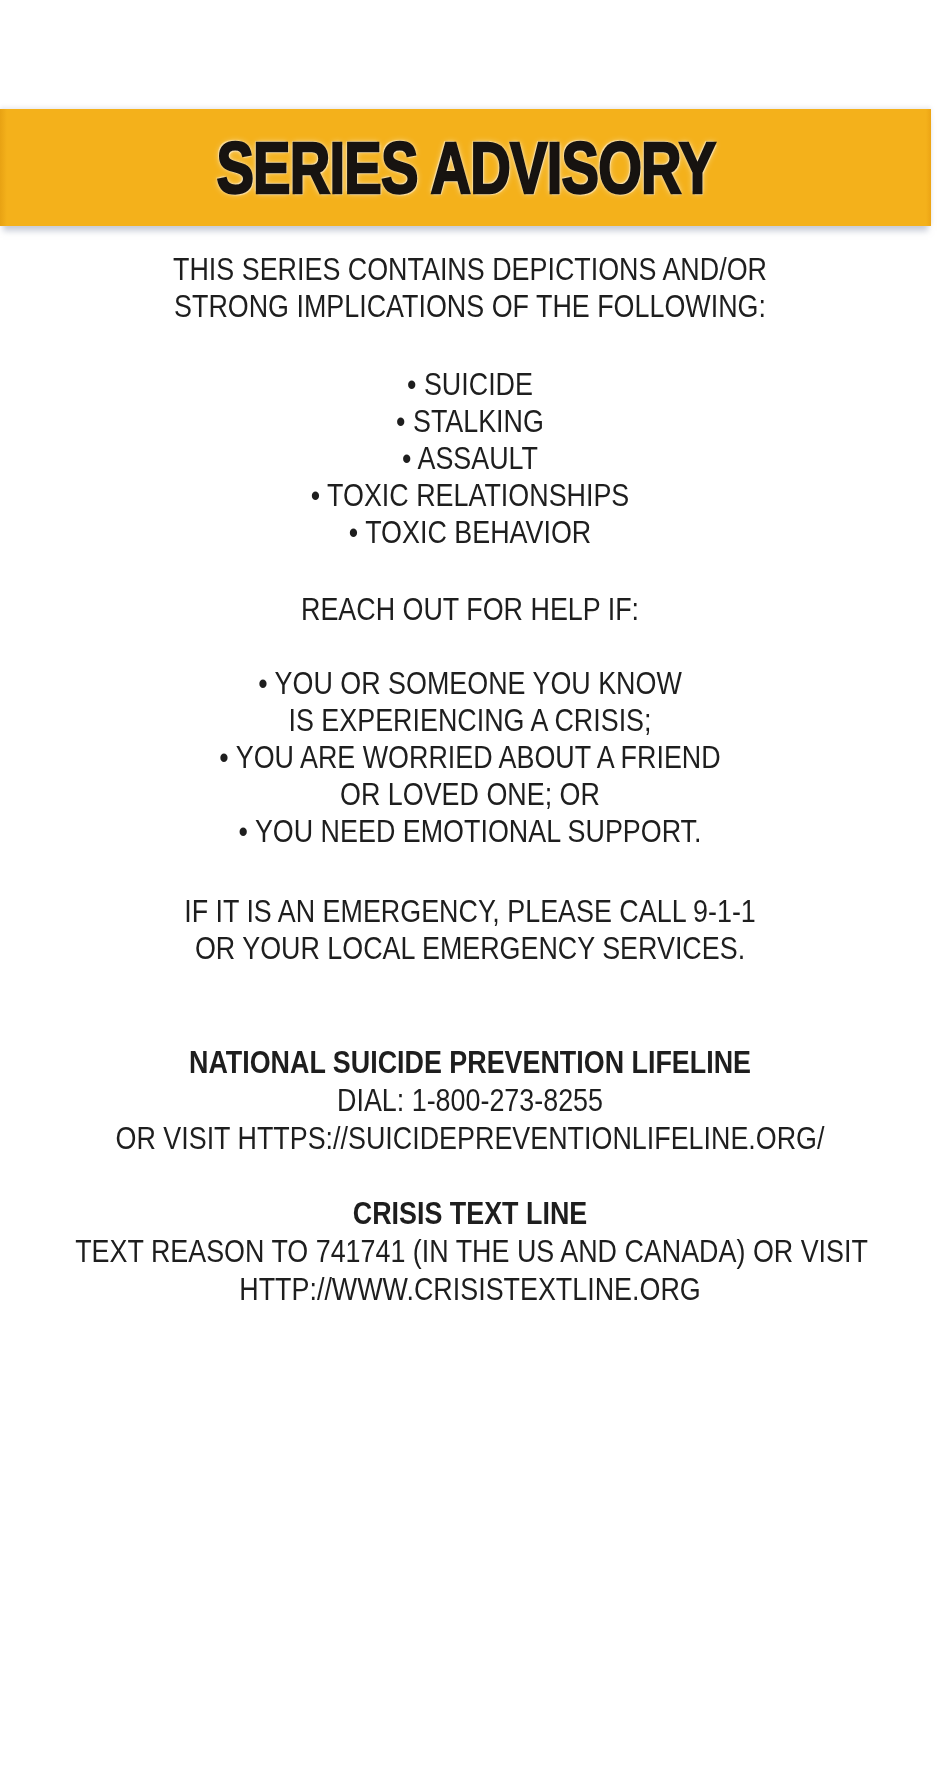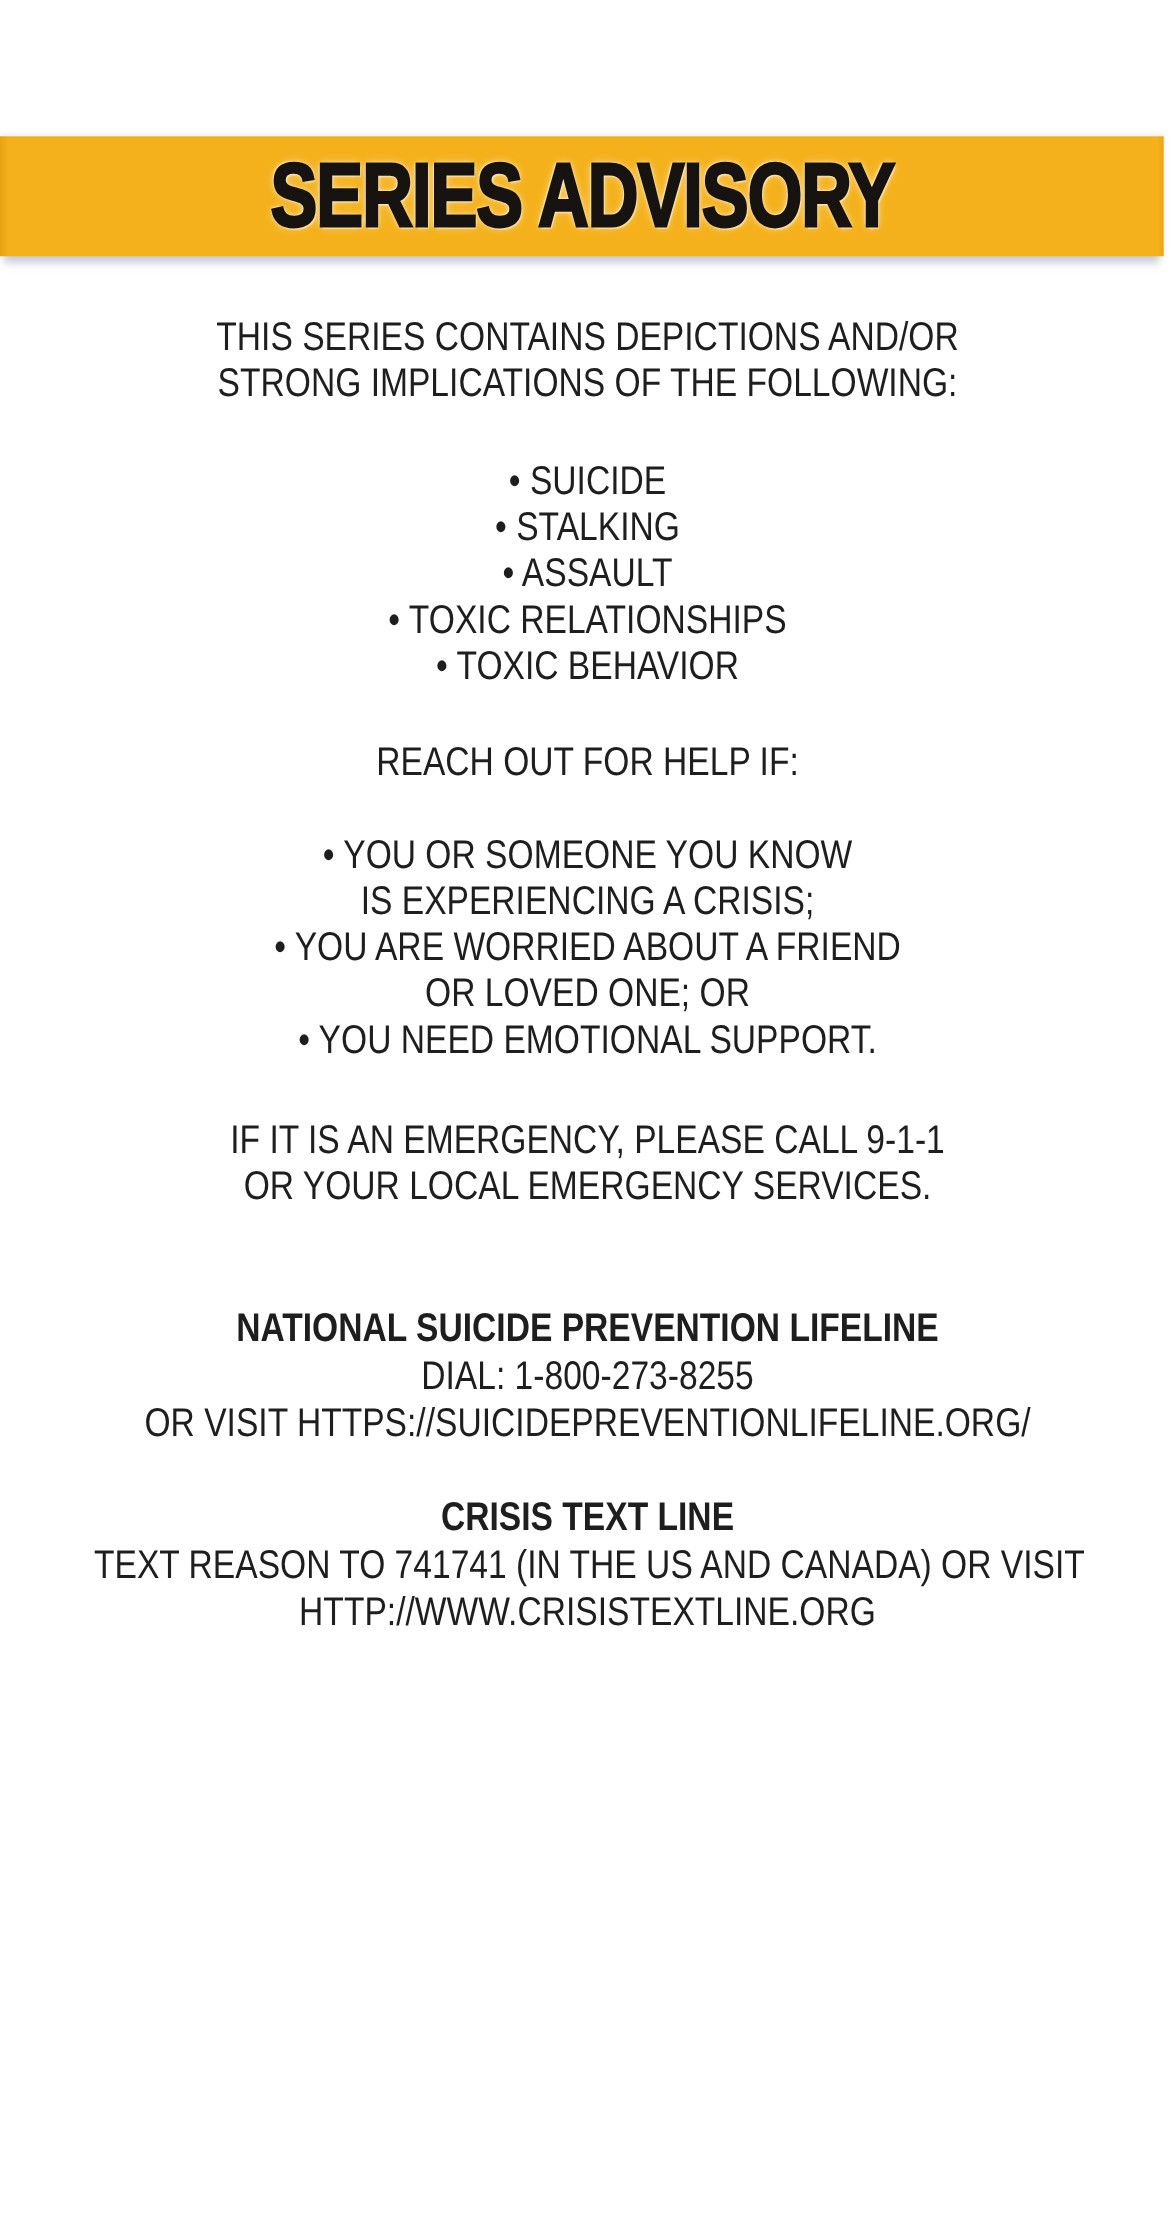--- a/index.html
+++ b/index.html
@@ -15,21 +15,21 @@
     overflow: hidden;
     font-family: "Liberation Sans", sans-serif;
   }
 
   
   .banner {
     position: absolute;
     top: 109px;
     left: 0;
     width: 931px;
-    height: 96px;
+    height: 117px;
     background: linear-gradient(90deg,
                 #e8a213 0px, #f4b11b 7px,
                 #f4b11b calc(100% - 5px), #eca414 100%);
     box-shadow: 0 8px 6px -3px rgba(148, 155, 178, 0.50),
                 0 -2px 4px rgba(160, 165, 185, 0.22);
     display: flex;
     align-items: center;
     justify-content: center;
   }
   .banner-title {

